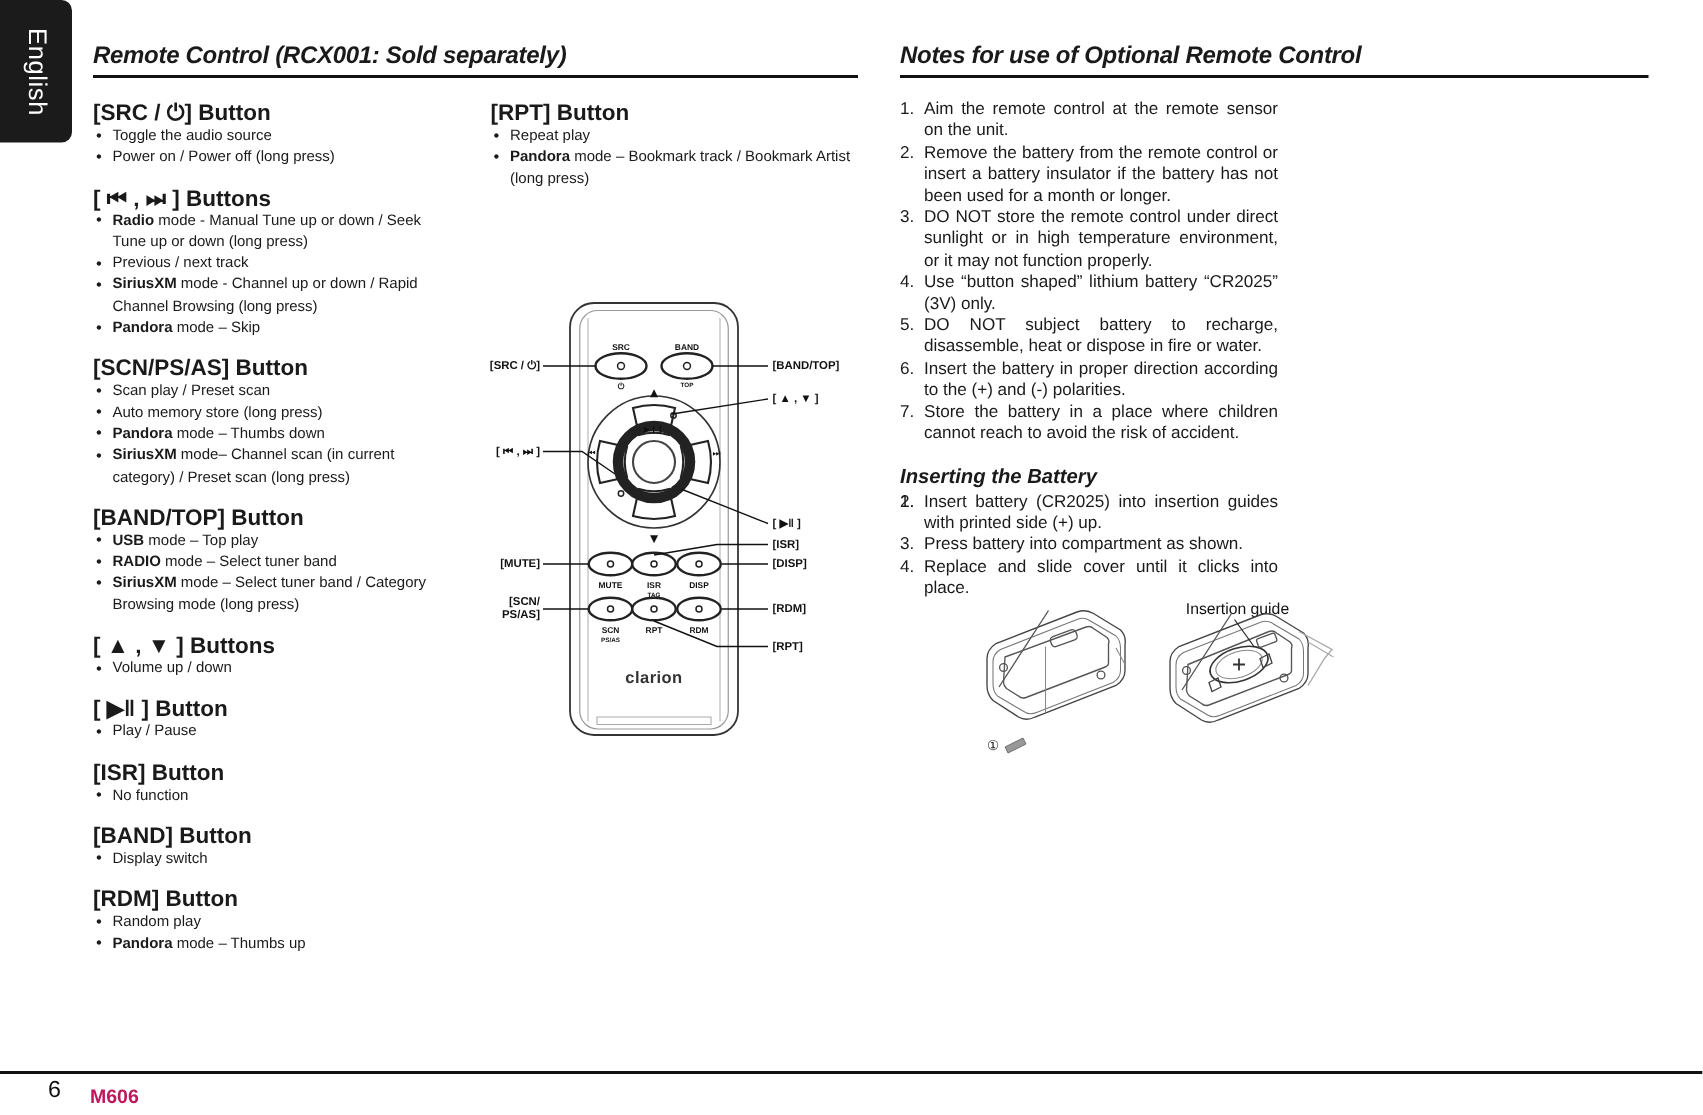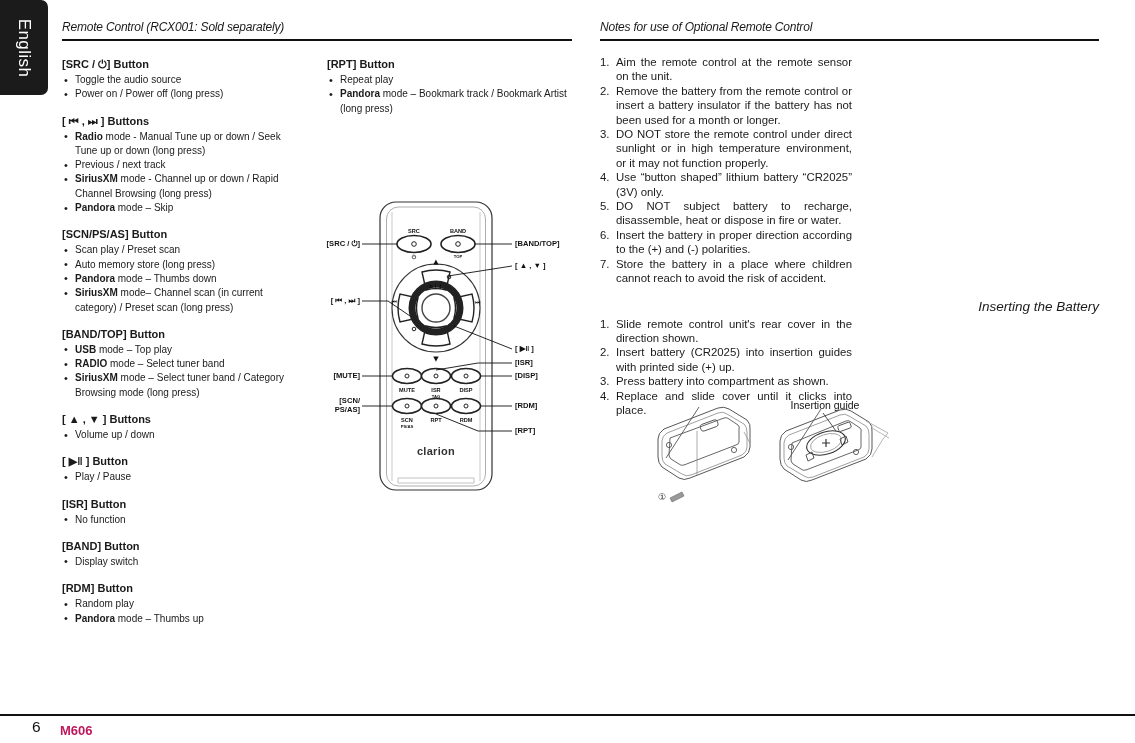--- a/index.html
+++ b/index.html
@@ -32,45 +32,45 @@
     font-weight: 400;
     letter-spacing: 0.4px;
   }
 
   
   .col { position: absolute; }
   .col-left   { left: 62px;  top: 12px; width: 510px; }
   .col-right  { left: 600px; top: 12px; width: 499px; }
 
   h1.sec-title {
-    font-size: 12px;
+    font-size: 16px;
     font-style: italic;
-    font-weight: normal;
-    margin: 4px 0 0 0;
+    font-weight: bold;
+    margin: 15px 0 0 0;
     letter-spacing: -0.2px;
     line-height: 22px;
     white-space: nowrap;
   }
   .title-rule {
     border: 0;
     border-top: 2.6px solid #111;
     margin: 1px 0 0 0;
   }
 
   
   .subcols { position: relative; margin-top: 16px; }
   .subcol { position: absolute; top: 0; width: 240px; }
   .subcol-a { left: 0; }
   .subcol-b { left: 265px; }
 
   
   .blk { margin-bottom: 12px; }
   .blk:last-child { margin-bottom: 0; }
   .blk-head {
-    font-size: 11px;
+    font-size: 15px;
     font-weight: bold;
     line-height: 15px;
     margin-bottom: 1px;
   }
   ul.items { list-style: none; margin: 0; padding: 0; }
   ul.items li {
     position: relative;
     font-size: 10px;
     line-height: 14.3px;
     padding-left: 13px;
@@ -94,23 +94,22 @@
     text-align: justify;
   }
   ol.notes li .num {
     position: absolute; left: 0; top: 0;
     width: 14px;
     text-align: left;
   }
   h2.sub-title {
     font-size: 13.5px;
     font-style: italic;
-    font-weight: normal;
-    margin: 13px 0 3px 16px;
-    text-align: right;
+    font-weight: bold;
+    margin: 13px 0 3px 0;
   }
   ol.notes.second { margin-top: 0; }
 
   
   .footer-rule {
     position: absolute;
     left: 0; top: 714px; width: 1135px;
     border: 0; border-top: 2.2px solid #111;
     margin: 0;
   }
@@ -352,21 +351,21 @@
         <li><span class="num">3.</span><span>DO NOT store the remote control under direct sunlight or in high temperature environment, or it may not function properly.</span></li>
         <li><span class="num">4.</span><span>Use “button shaped” lithium battery “CR2025” (3V) only.</span></li>
         <li><span class="num">5.</span><span>DO NOT subject battery to recharge, disassemble, heat or dispose in fire or water.</span></li>
         <li><span class="num">6.</span><span>Insert the battery in proper direction according to the (+) and (-) polarities.</span></li>
         <li><span class="num">7.</span><span>Store the battery in a place where children cannot reach to avoid the risk of accident.</span></li>
       </ol>
 
     <h2 class="sub-title">Inserting the Battery</h2>
 
     <ol class="notes second" id="batteryList">
-        <li><span class="num">1.</span><span>Slide remote control unit's rear cover in the direction shown.</span></li>
+        <li><span class="num">1.</span></li>
         <li><span class="num">2.</span><span>Insert battery (CR2025) into insertion guides with printed side (+) up.</span></li>
         <li><span class="num">3.</span><span>Press battery into compartment as shown.</span></li>
         <li><span class="num">4.</span><span>Replace and slide cover until it clicks into place.</span></li>
       </ol>
   </div>
 
   <div class="battery-fig">
     <svg width="270" height="115" viewBox="0 0 270 115">
       <text class="ins-lbl" x="185" y="14" text-anchor="middle">Insertion guide</text>
 

